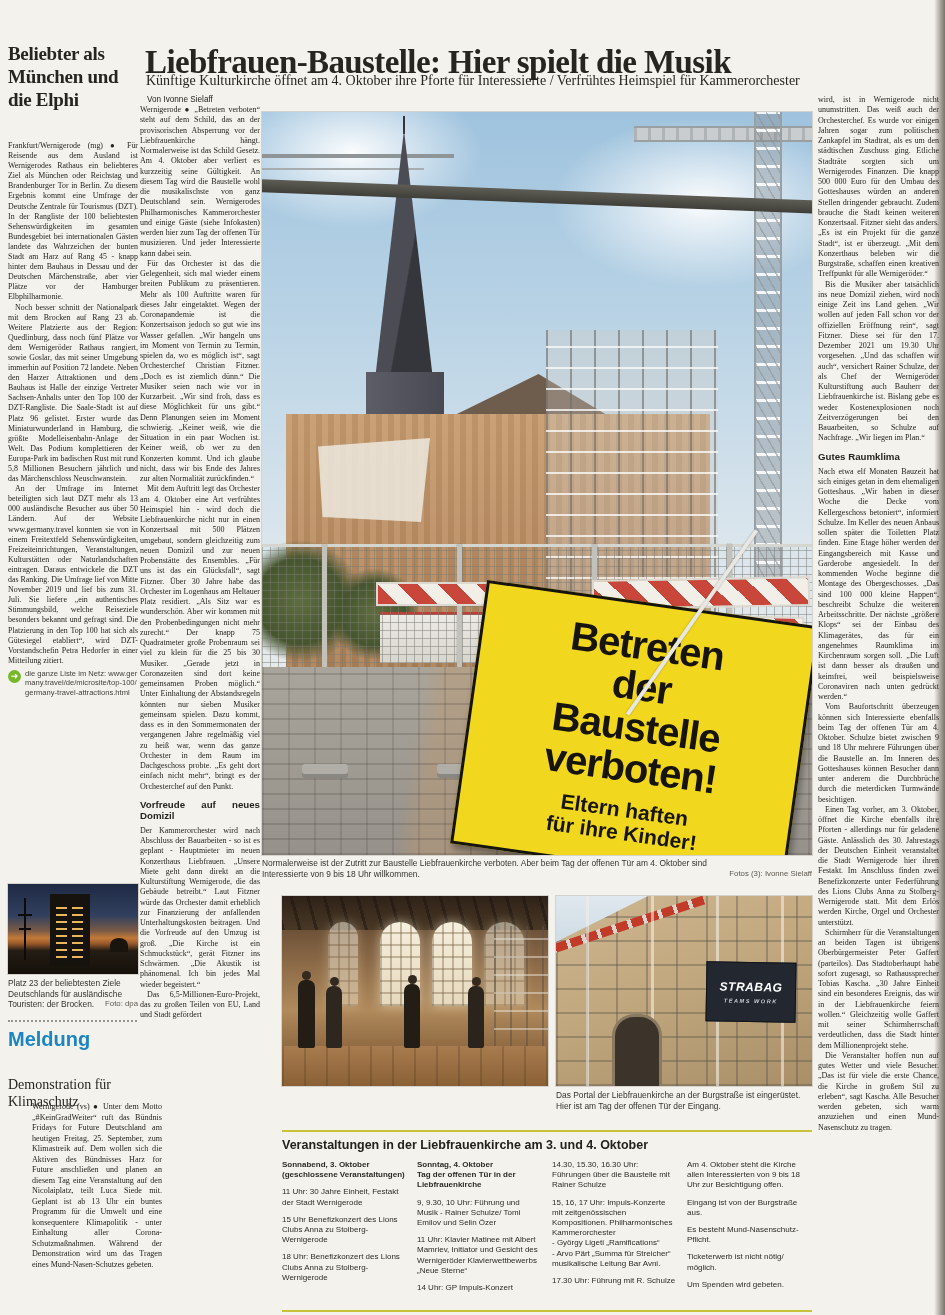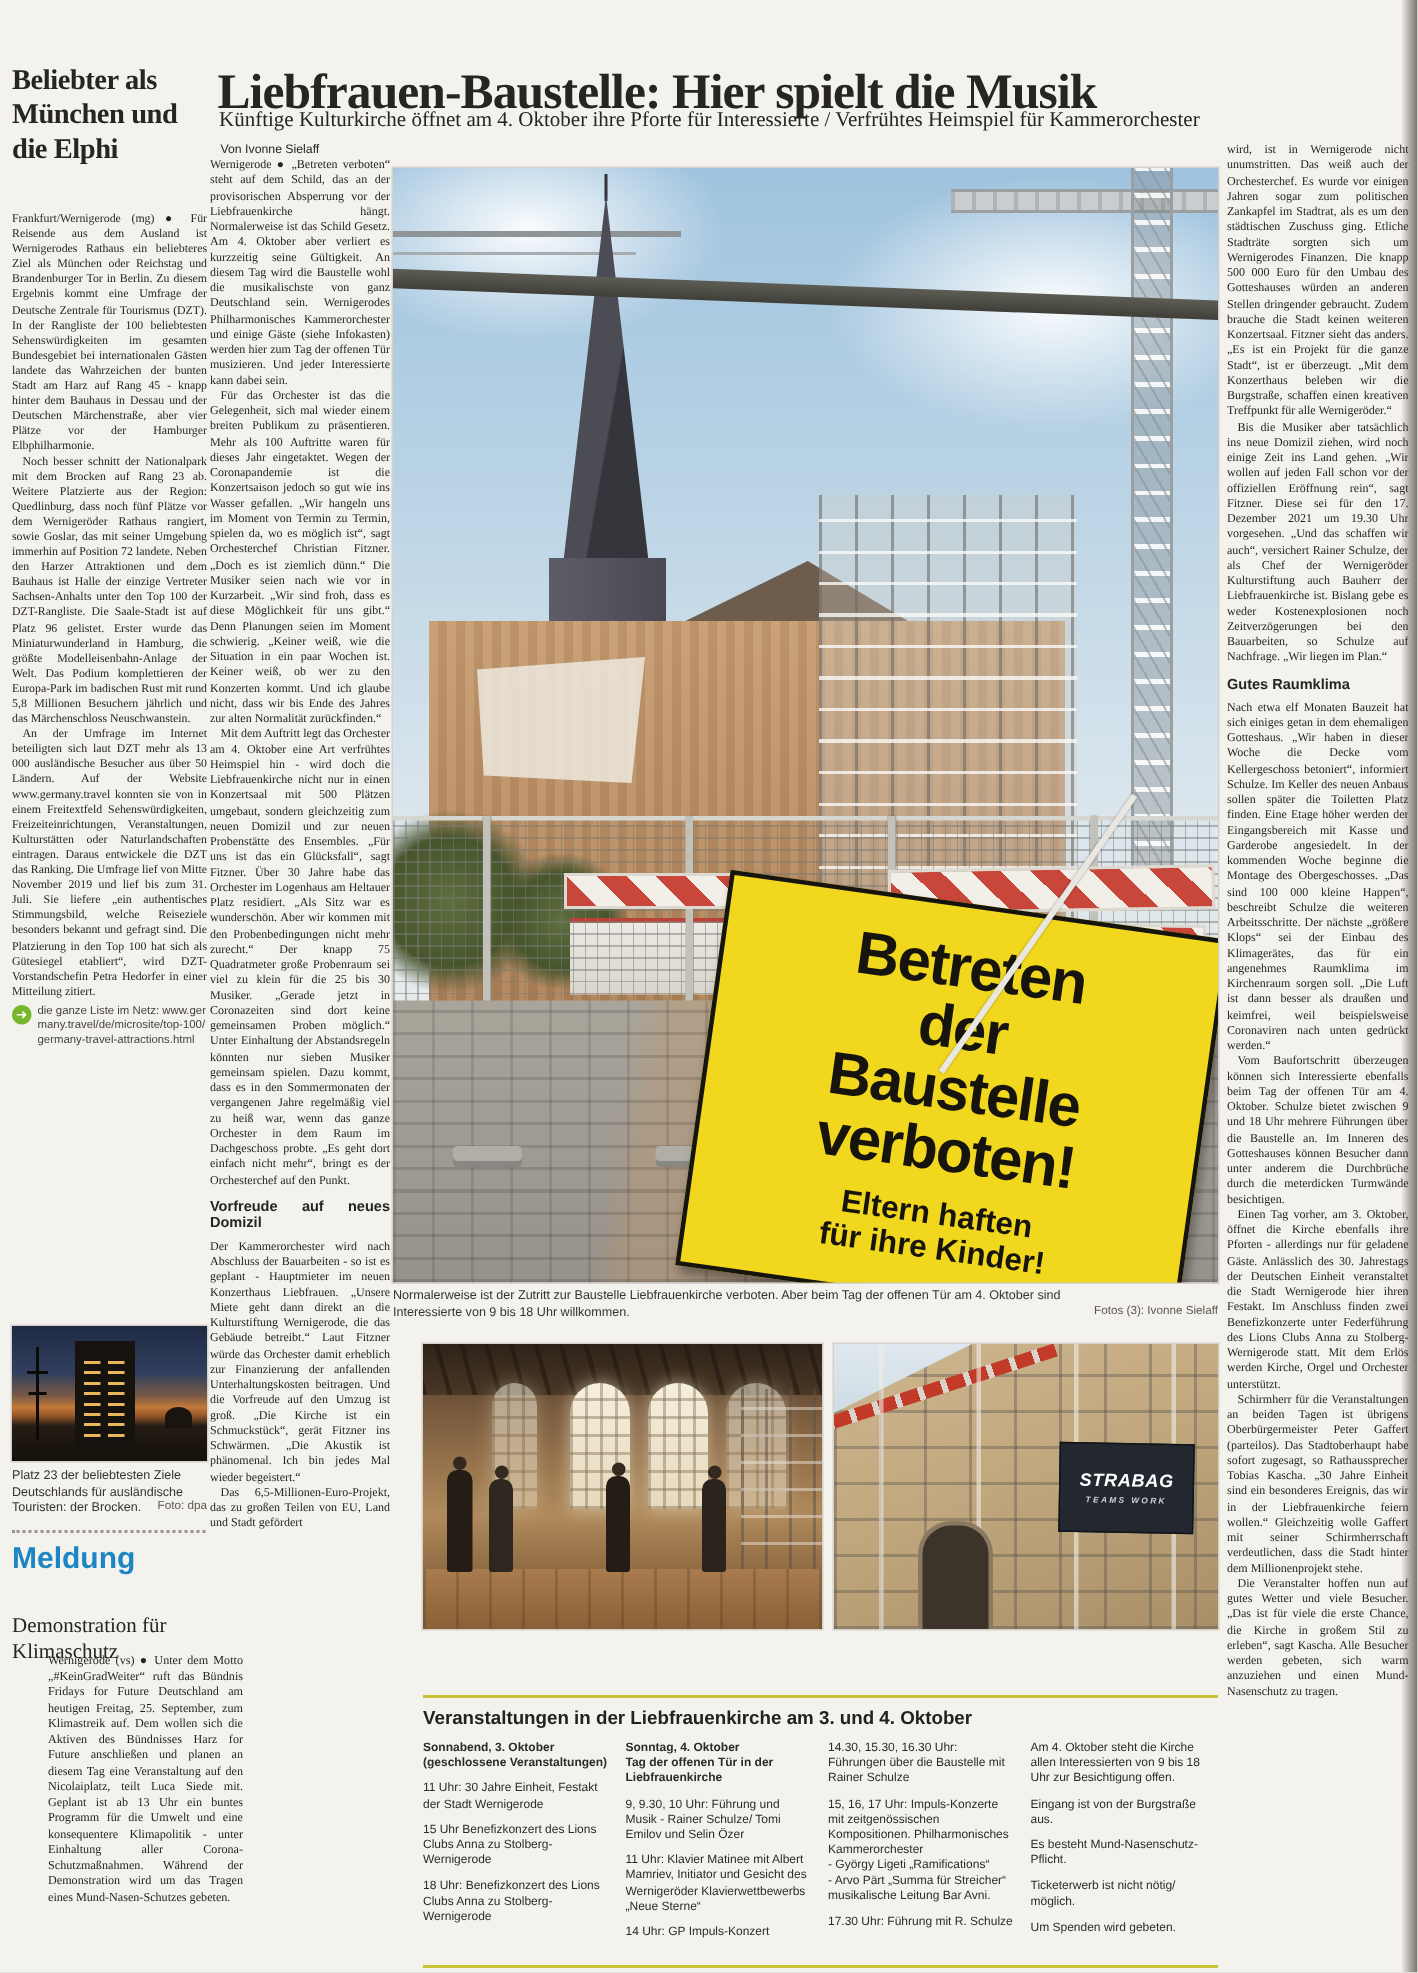--- a/index.html
+++ b/index.html
@@ -284,20 +284,21 @@
     <div class="ppole" style="left:30px;"></div>
     <div class="ppole" style="left:95px;"></div>
     <div class="ppole" style="left:160px;"></div>
     <div class="ppole" style="left:225px;"></div>
     <div class="pdoor"></div>
     <div class="strab">
       <span class="s1">STRABAG</span>
       <span class="s2">TEAMS WORK</span>
     </div>
   </div>
+  <div class="abs cap" style="left:556px;top:1090px;width:256px;">Das Portal der Liebfrauenkirche an der Burgstraße ist eingerüstet. Hier ist am Tag der offenen Tür der Eingang.</div>
 
   <div class="abs olive" style="left:282px;top:1130px;width:530px;"></div>
   <div class="abs" style="left:282px;top:1138px;width:530px;height:170px;overflow:hidden;">
     <div class="ev-title">Veranstaltungen in der Liebfrauenkirche am 3. und 4. Oktober</div>
     <div class="ev-cols">
       <div class="ev-col">
         <div class="hd pre">Sonnabend, 3. Oktober
 (geschlossene Veranstaltungen)</div>
         <div class="it">11 Uhr: 30 Jahre Einheit, Festakt der Stadt Wernigerode</div>
         <div class="it">15 Uhr Benefizkonzert des Lions Clubs Anna zu Stolberg-Wernigerode</div>

